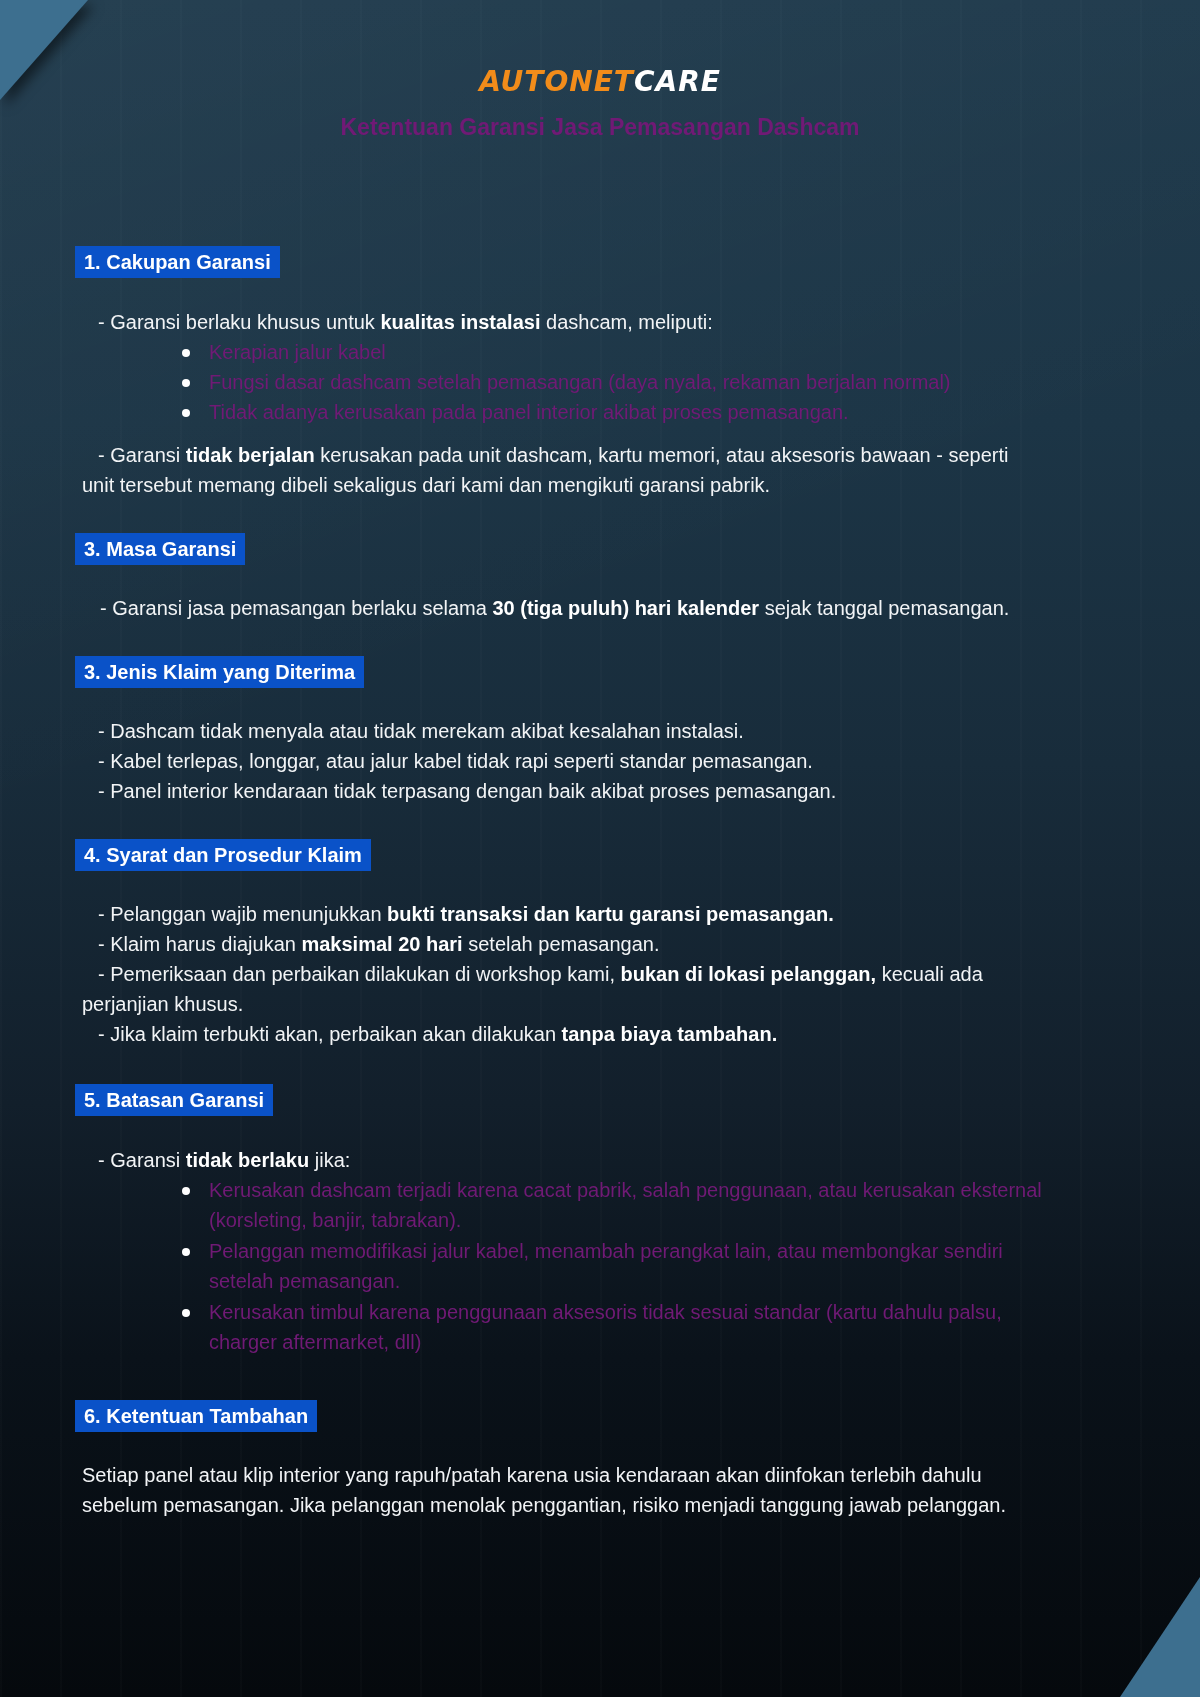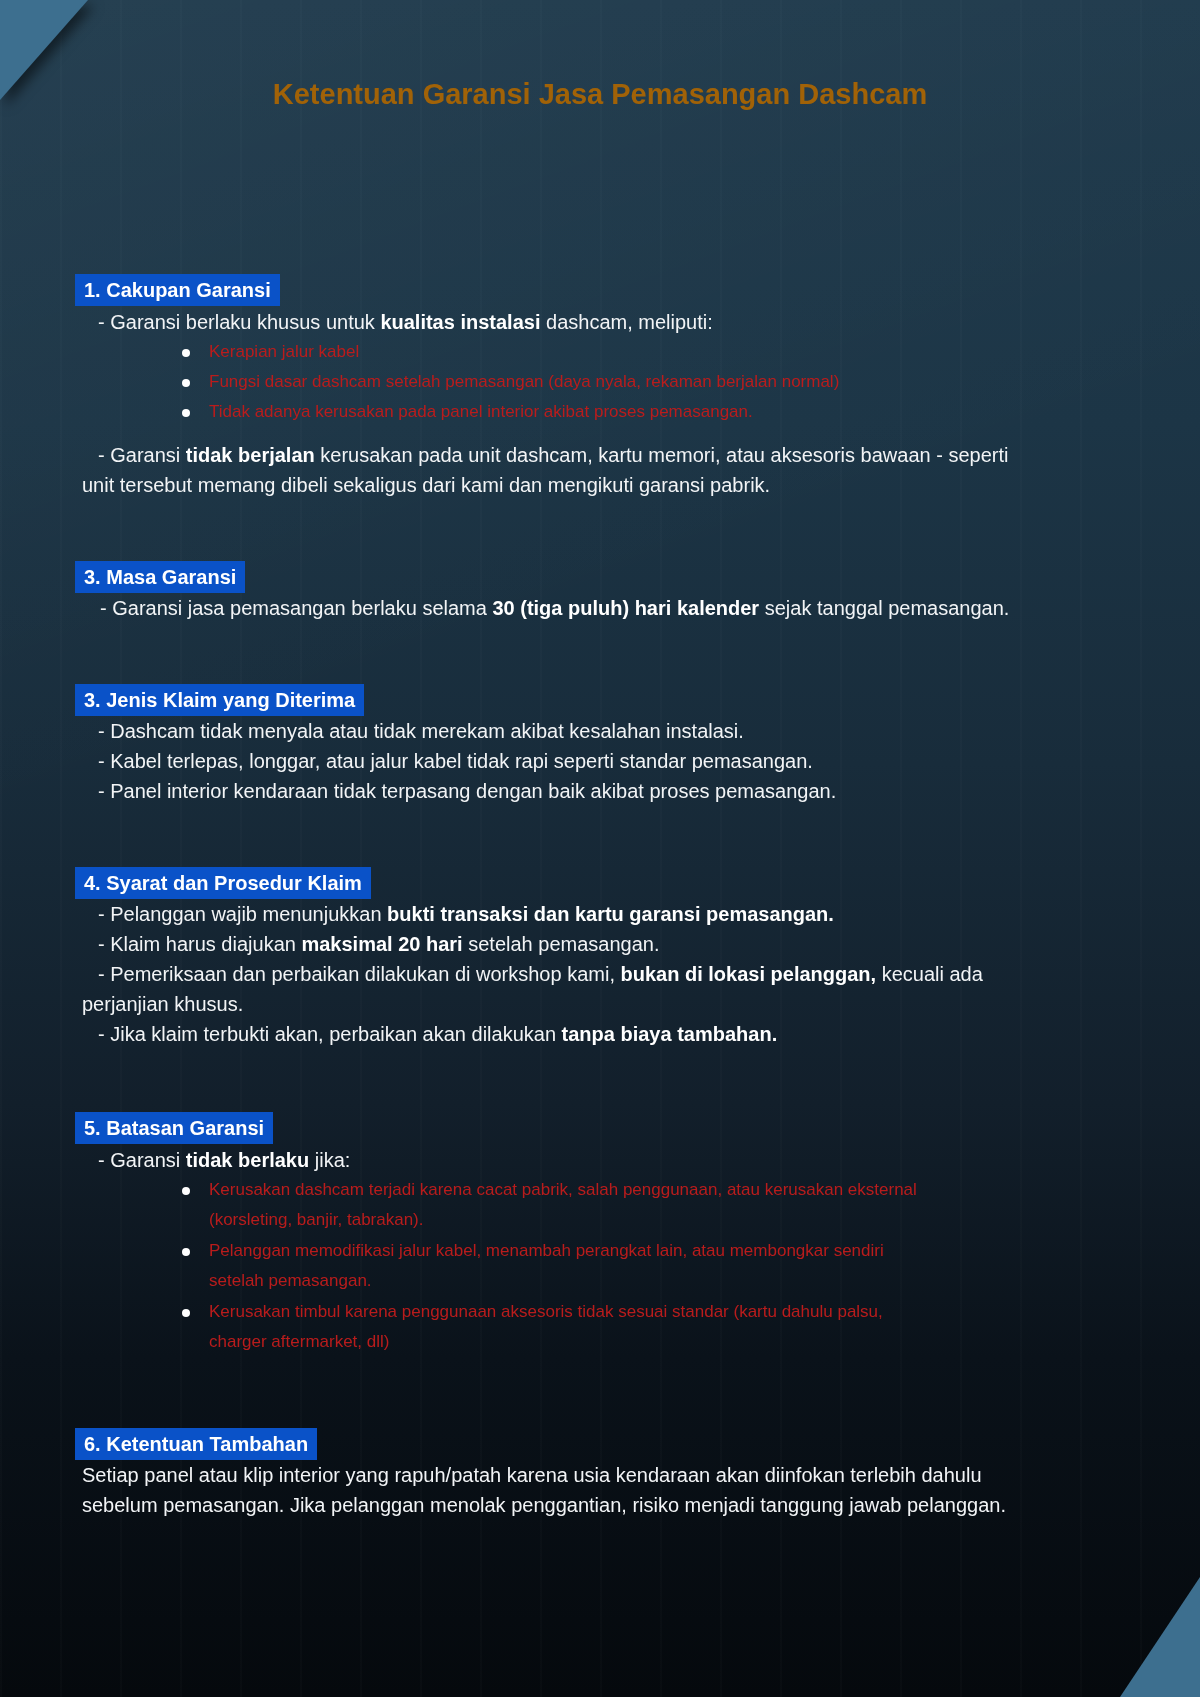--- a/index.html
+++ b/index.html
@@ -26,40 +26,41 @@
   }
   .header { position:absolute; top:64px; left:0; width:1200px; text-align:center; }
   .logo {
     font-family:"DejaVu Sans", sans-serif; font-weight:bold; font-style:italic;
     font-size:28px; letter-spacing:1px; line-height:36px;
   }
   .logo .auto { color:#f28c1a; }
   .logo .care { color:#ffffff; }
   .title {
     margin-top:14px; font-family:"Liberation Sans", sans-serif; font-weight:bold;
-    font-size:29px; color:#a16207;
+    font-size:23px; color:#701a75;
   }
   .sec-head {
     position:absolute; left:75px; background:#0a52c8; color:#fff;
     font-family:"Liberation Sans", sans-serif; font-weight:bold; font-size:20px;
-    padding:4px 9px; line-height:24px;margin-top:28px;
+    padding:4px 9px; line-height:24px;
   }
   .line { position:absolute; white-space:nowrap; font-family:"Liberation Sans", sans-serif; font-size:20px; line-height:30px; color:#f2f4f6; }
-  .bullet { position:absolute; font-family:"Liberation Sans", sans-serif; font-size:17px; line-height:30px; color:#b91c1c; }
+  .bullet { position:absolute; font-family:"Liberation Sans", sans-serif; font-size:20px; line-height:30px; color:#701a75; }
   .bullet::before { content:""; position:absolute; left:-27px; top:12px; width:8px; height:8px; border-radius:50%; background:#fff; }
   b { font-weight:bold; color:#fff; }
 </style>
 </head>
 <body>
 
 <div class="bg-stripes"></div>
 <div class="corner-tl"></div>
 <div class="corner-br"></div>
 
 <div class="header">
+  <div class="logo"><span class="auto">AUTONET</span><span class="care">CARE</span></div>
   <div class="title">Ketentuan Garansi Jasa Pemasangan Dashcam</div>
 </div>
 
 <div class="sec-head" style="top:246px">1. Cakupan Garansi</div>
 <div class="line" style="left:98px;top:307px"><span>- Garansi berlaku khusus untuk </span><b>kualitas instalasi</b><span> dashcam, meliputi:</span></div>
 <div class="bullet" style="left:209px;top:337px">Kerapian jalur kabel</div>
 <div class="bullet" style="left:209px;top:367px">Fungsi dasar dashcam setelah pemasangan (daya nyala, rekaman berjalan normal)</div>
 <div class="bullet" style="left:209px;top:397px">Tidak adanya kerusakan pada panel interior akibat proses pemasangan.</div>
 <div class="line" style="left:98px;top:440px"><span>- Garansi </span><b>tidak berjalan</b><span> kerusakan pada unit dashcam, kartu memori, atau aksesoris bawaan - seperti</span></div>
 <div class="line" style="left:82px;top:470px">unit tersebut memang dibeli sekaligus dari kami dan mengikuti garansi pabrik.</div>

